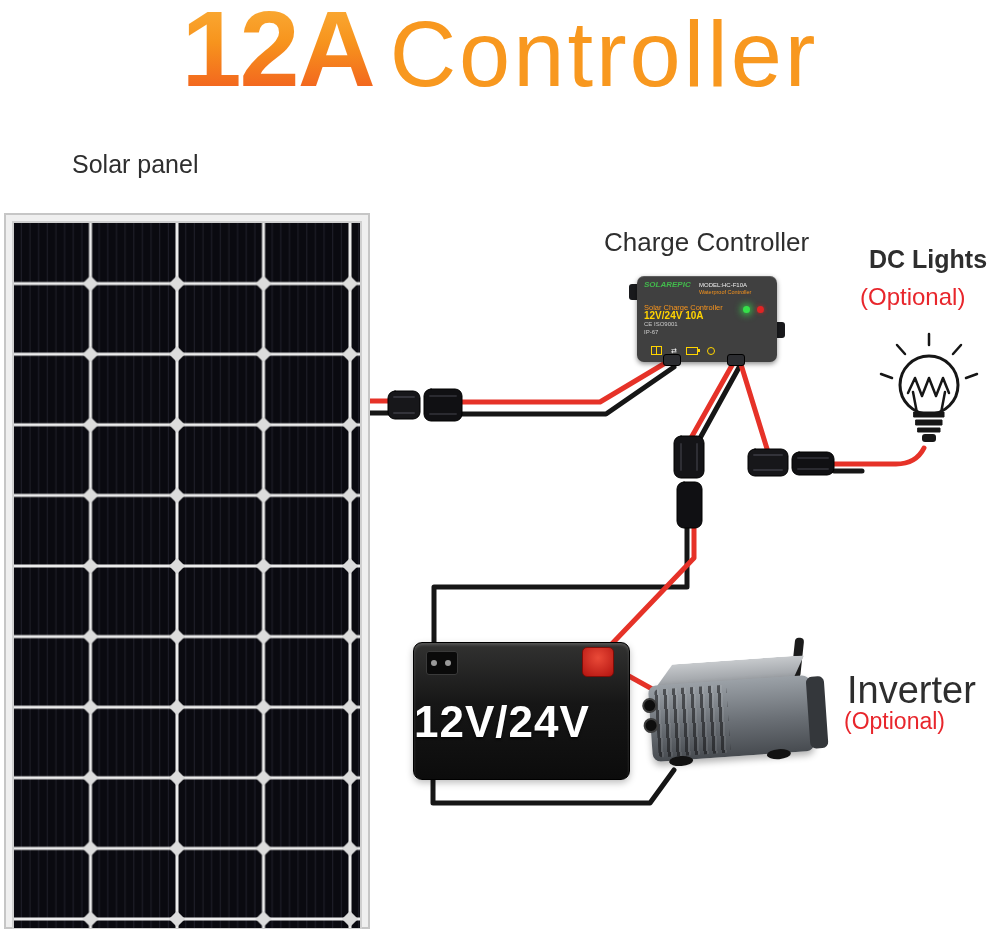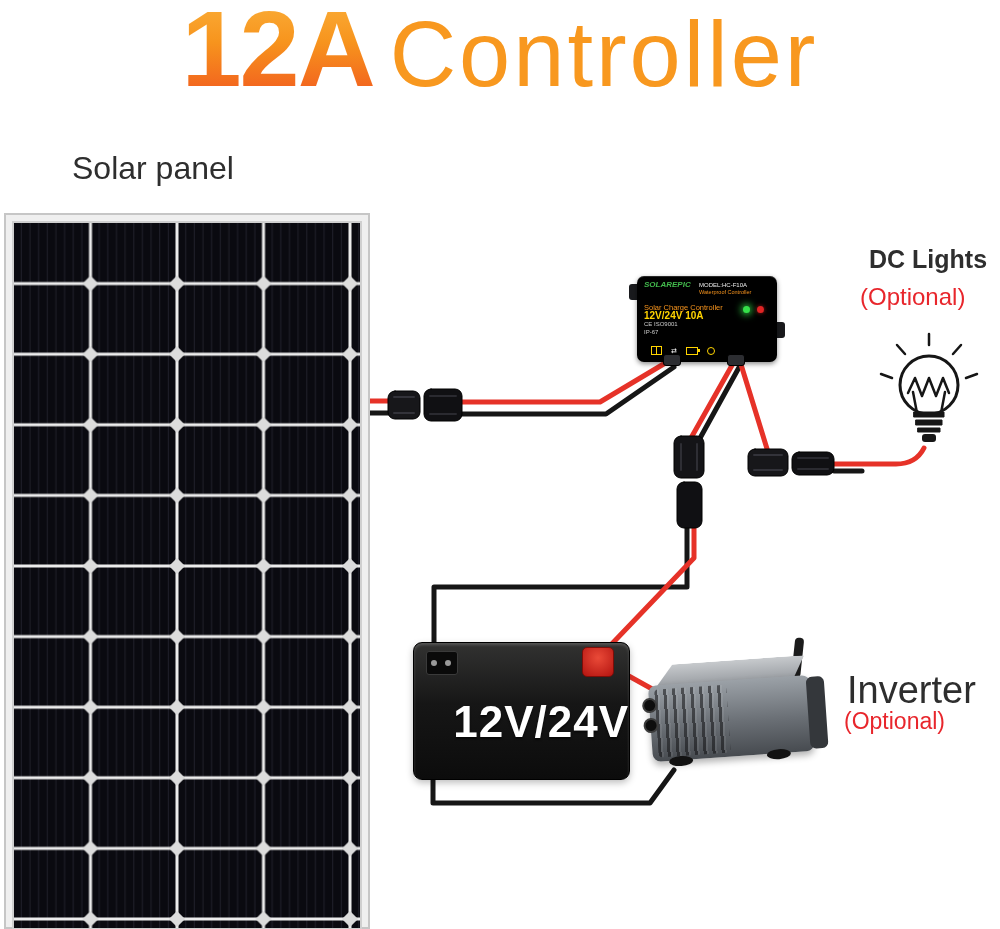--- a/index.html
+++ b/index.html
@@ -9,39 +9,39 @@
   
   .title{position:absolute;top:-14px;left:0;right:0;text-align:center;white-space:nowrap;z-index:3;}
   .title .amp{display:inline-block;font-size:108px;font-weight:800;letter-spacing:-2px;
       background:linear-gradient(180deg,#fbb23d 5%,#f7941d 45%,#f1551f 95%);
       -webkit-background-clip:text;background-clip:text;color:transparent;}
   .title .word{display:inline-block;font-size:92px;font-weight:500;color:#f8981f;
       margin-left:16px;letter-spacing:3px;}
 
   
   .label{position:absolute;color:#2e2e2e;z-index:3;white-space:nowrap;}
-  #lbl-solar{left:72px;top:150px;font-size:32px;}
+  #lbl-solar{left:72px;top:150px;font-size:25px;}
   #lbl-cc{left:604px;top:227px;font-size:26px;}
   #lbl-dc{left:869px;top:245px;font-size:25px;font-weight:bold;}
   #lbl-dc-opt{left:860px;top:283px;font-size:24px;color:#e8262c;}
   #lbl-inv{left:847px;top:669px;font-size:38px;}
   #lbl-inv-opt{left:844px;top:708px;font-size:23px;color:#e8262c;}
 
   
   .wires{position:absolute;left:0;top:0;z-index:1;}
 
   
   .panel{position:absolute;left:4px;top:213px;width:366px;height:716px;z-index:2;}
 
   
   .controller{position:absolute;left:637px;top:276px;width:140px;height:86px;z-index:2;}
   .controller .ear{position:absolute;width:14px;height:16px;background:#191a1d;border-radius:3px;}
   .controller .ear.l{left:-8px;top:8px;}
   .controller .ear.r{right:-8px;bottom:24px;}
-  .controller .body{position:absolute;inset:0;background:#000000;border-radius:7px;
+  .controller .body{position:absolute;inset:0;background:#404040;border-radius:7px;
       box-shadow:0 2px 5px rgba(0,0,0,.45), inset 0 1px 0 rgba(255,255,255,.16);padding-left:28px;}
   .controller .body > span,.controller .body > div{position:absolute;white-space:nowrap;line-height:1;}
   .c-brand{left:7px;top:5px;font-size:8px;font-weight:700;font-style:italic;color:#42b94c;}
   .c-model{left:62px;top:6px;font-size:6px;color:#eee;}
   .c-water{left:62px;top:14px;font-size:5.5px;color:#f7941d;}
   .c-spec{left:7px;top:35px;font-size:10px;font-weight:700;color:#ffd400;}
   .c-name{left:7px;top:28px;font-size:7.5px;color:#f7941d;}
   .c-cert{left:7px;top:45px;font-size:6px;color:#ccc;}
   .c-ip{left:7px;top:53px;font-size:6px;color:#ccc;}
   .led{width:7px;height:7px;border-radius:50%;}
@@ -55,21 +55,21 @@
   .ic-batt::after{content:"";position:absolute;right:-3px;top:1px;width:2px;height:3px;background:#ffd400;}
   .ic-bulb{width:6px;height:6px;border:1px solid #ffd400;border-radius:50%;}
   .gland{bottom:-4px;width:16px;height:10px;background:#2c2d31;border:1px solid #000;border-radius:3px;}
   .gland.l{left:26px;} .gland.r{left:90px;}
 
   
   .battery{position:absolute;left:413px;top:642px;width:215px;height:136px;z-index:2;
       background:linear-gradient(180deg,#323231,#161616 45%,#0c0c0c);
       border:1px solid #000;border-radius:9px;
       box-shadow:inset 0 2px 3px rgba(255,255,255,.18), 0 3px 7px rgba(0,0,0,.25);}
-  .batt-label{position:absolute;left:0;right:0;top:54px;text-align:right;
+  .batt-label{position:absolute;left:0;right:0;top:54px;text-align:left;
       font-size:44px;font-weight:700;color:#fff;letter-spacing:1px;
       text-shadow:0 2px 2px rgba(0,0,0,.65);}
   .term-neg{position:absolute;left:12px;top:8px;width:30px;height:22px;background:#0a0a0a;
       border:1px solid #3a3a3a;border-radius:3px;}
   .term-neg::before,.term-neg::after{content:"";position:absolute;width:6px;height:6px;
       border-radius:50%;background:#9a9a9a;top:8px;}
   .term-neg::before{left:4px;} .term-neg::after{left:18px;}
   .term-pos{position:absolute;left:168px;top:4px;width:30px;height:28px;border-radius:5px;
       background:radial-gradient(circle at 50% 35%,#ea4a38,#b31410);border:1px solid #7e0d08;}
 
@@ -158,20 +158,21 @@
         <rect x="922" y="434" width="14" height="8" rx="3" fill="#161616"></rect>
       </g>
     </g>
   </svg>
 
   <div class="title">
     <span class="amp">12A</span><span class="word">Controller</span>
   </div>
 
   <div id="lbl-solar" class="label">Solar panel</div>
+  <div id="lbl-cc" class="label">Charge Controller</div>
   <div id="lbl-dc" class="label">DC Lights</div>
   <div id="lbl-dc-opt" class="label">(Optional)</div>
   <div id="lbl-inv" class="label">Inverter</div>
   <div id="lbl-inv-opt" class="label">(Optional)</div>
 
   <div class="panel">
     <svg width="366" height="716" viewBox="0 0 366 716">
       <defs>
         <pattern id="cellp" width="86.5" height="70.6" patternUnits="userSpaceOnUse">
           <rect width="86.5" height="70.6" fill="#0a0a10"></rect>

